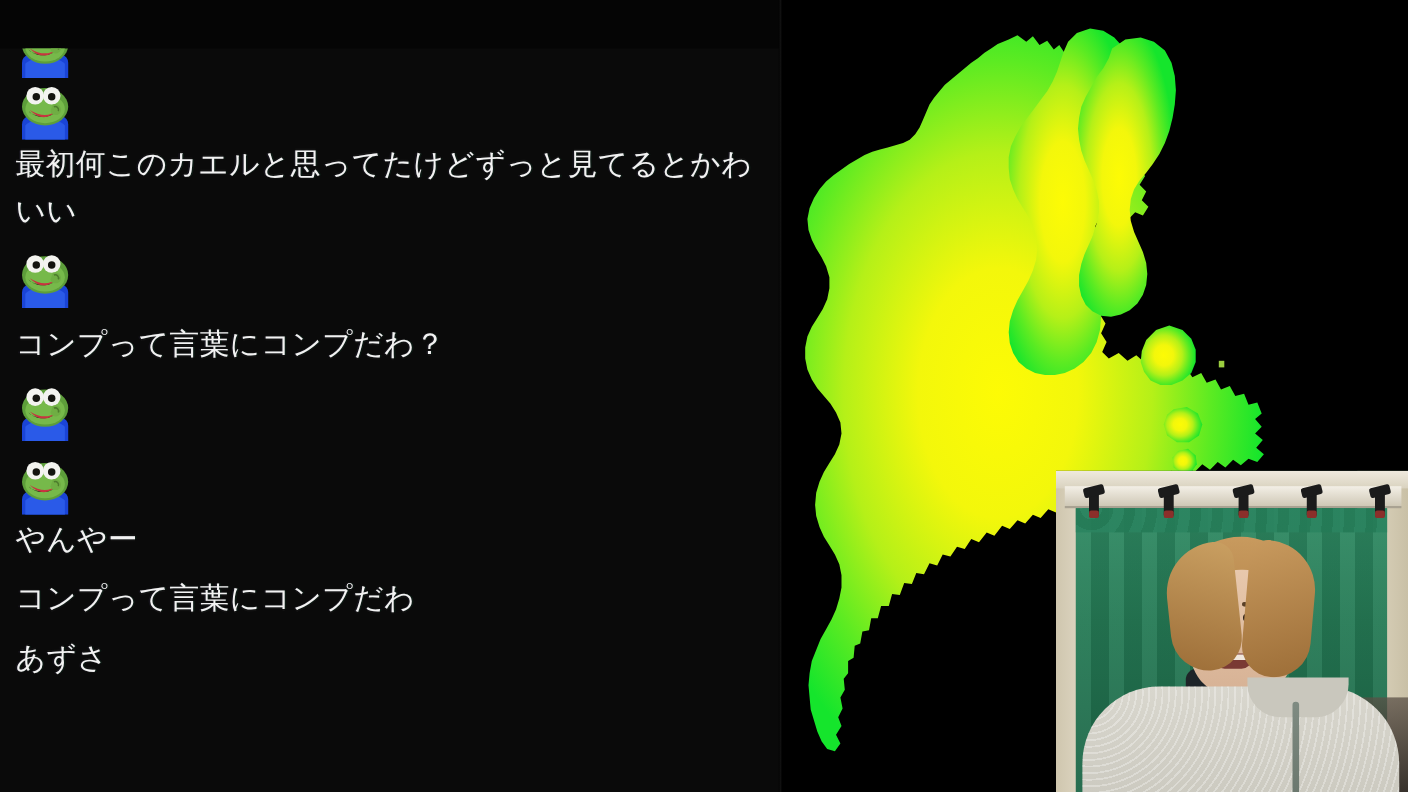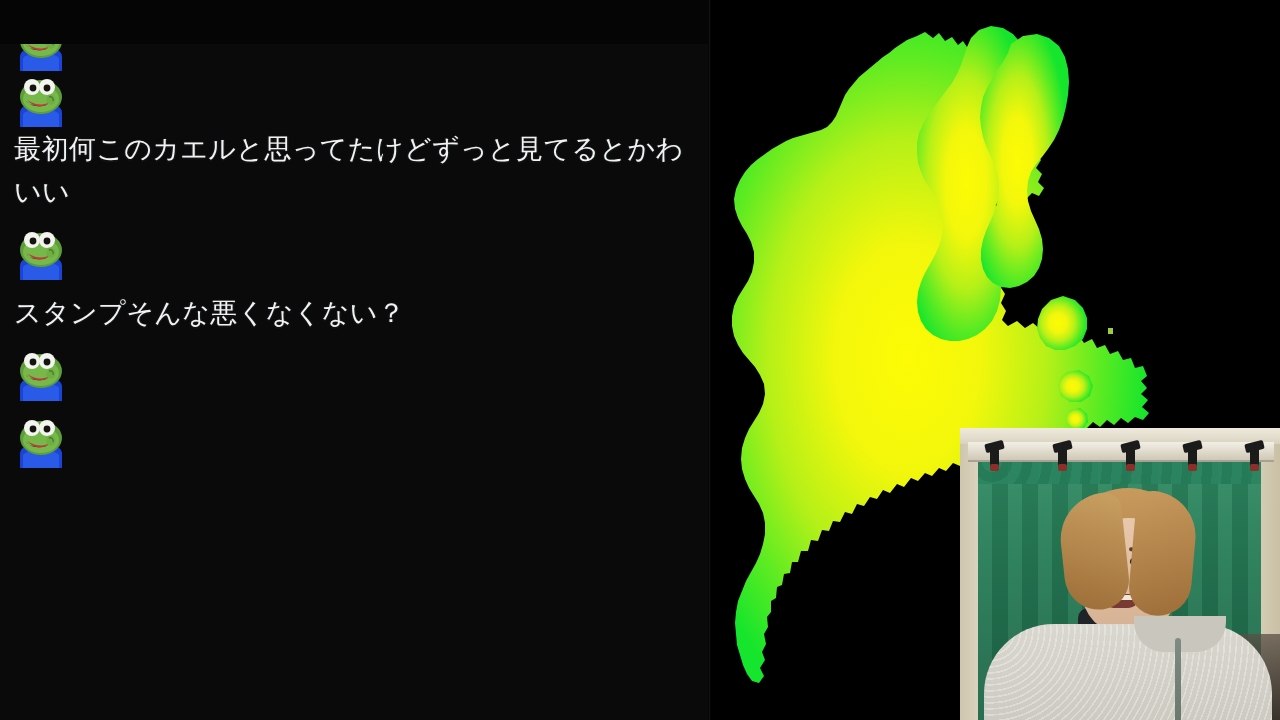--- a/index.html
+++ b/index.html
@@ -166,72 +166,81 @@
               <path d="M34 22 C38 20 43 24 41 29 C39 33 33 32 32 28 Z" fill="#6fae43"></path>
               <path d="M35 24 C38 23 40 26 39 28" stroke="#4d7d2c" stroke-width="1.4" fill="none"></path>
             </svg>
           </span>
         </div>
       </div>
 
       <div class="msg-gap"></div>
 
       <div class="chat-message">
-        <div class="msg-text">スタンプそんな悪くなくない？</div>
-      </div>
-      <div class="msg-gap"></div>
-
-      <div class="chat-message">
-        <div class="emote-row">
-          <span class="pepe">
-            <svg viewBox="0 0 54 54" xmlns="http://www.w3.org/2000/svg">
-              <path d="M6 40 C6 33 14 30 27 30 C40 30 48 33 48 40 L48 54 L6 54 Z" fill="#1a44d6"></path>
-              <path d="M9 41 C13 37 20 35 27 35 C34 35 41 37 45 41 L45 54 L9 54 Z" fill="#2a5ae8"></path>
-              <ellipse cx="27" cy="24" rx="21" ry="17" fill="#5d9e3a"></ellipse>
-              <ellipse cx="27" cy="26" rx="18" ry="13" fill="#76b94a"></ellipse>
-              <circle cx="18" cy="14" r="8" fill="#f3f3ef"></circle>
-              <circle cx="33" cy="14" r="8" fill="#f3f3ef"></circle>
-              <circle cx="19" cy="15" r="3.4" fill="#14140f"></circle>
-              <circle cx="33" cy="15" r="3.4" fill="#14140f"></circle>
-              <path d="M12 28 C18 35 32 35 38 28 C34 34 16 34 12 28 Z" fill="#2a2018"></path>
-              <path d="M13 27 Q26 40 38 27 Q28 36 13 27 Z" fill="#c8343f"></path>
-              <path d="M34 22 C38 20 43 24 41 29 C39 33 33 32 32 28 Z" fill="#6fae43"></path>
-              <path d="M35 24 C38 23 40 26 39 28" stroke="#4d7d2c" stroke-width="1.4" fill="none"></path>
-            </svg>
-          </span>
-        </div>
-      </div>
-
-      <div class="msg-gap"></div>
-
-      <div class="chat-message">
-        <div class="emote-row">
-          <span class="pepe">
-            <svg viewBox="0 0 54 54" xmlns="http://www.w3.org/2000/svg">
-              <path d="M6 40 C6 33 14 30 27 30 C40 30 48 33 48 40 L48 54 L6 54 Z" fill="#1a44d6"></path>
-              <path d="M9 41 C13 37 20 35 27 35 C34 35 41 37 45 41 L45 54 L9 54 Z" fill="#2a5ae8"></path>
-              <ellipse cx="27" cy="24" rx="21" ry="17" fill="#5d9e3a"></ellipse>
-              <ellipse cx="27" cy="26" rx="18" ry="13" fill="#76b94a"></ellipse>
-              <circle cx="18" cy="14" r="8" fill="#f3f3ef"></circle>
-              <circle cx="33" cy="14" r="8" fill="#f3f3ef"></circle>
-              <circle cx="19" cy="15" r="3.4" fill="#14140f"></circle>
-              <circle cx="33" cy="15" r="3.4" fill="#14140f"></circle>
-              <path d="M12 28 C18 35 32 35 38 28 C34 34 16 34 12 28 Z" fill="#2a2018"></path>
-              <path d="M13 27 Q26 40 38 27 Q28 36 13 27 Z" fill="#c8343f"></path>
-              <path d="M34 22 C38 20 43 24 41 29 C39 33 33 32 32 28 Z" fill="#6fae43"></path>
-              <path d="M35 24 C38 23 40 26 39 28" stroke="#4d7d2c" stroke-width="1.4" fill="none"></path>
-            </svg>
-          </span>
-        </div>
-      </div>
-
-      <div class="msg-gap"></div>
-
-      <div class="msg-gap"></div>
-
+        <div class="msg-text">コンプって言葉にコンプだわ？</div>
+      </div>
+      <div class="msg-gap"></div>
+
+      <div class="chat-message">
+        <div class="emote-row">
+          <span class="pepe">
+            <svg viewBox="0 0 54 54" xmlns="http://www.w3.org/2000/svg">
+              <path d="M6 40 C6 33 14 30 27 30 C40 30 48 33 48 40 L48 54 L6 54 Z" fill="#1a44d6"></path>
+              <path d="M9 41 C13 37 20 35 27 35 C34 35 41 37 45 41 L45 54 L9 54 Z" fill="#2a5ae8"></path>
+              <ellipse cx="27" cy="24" rx="21" ry="17" fill="#5d9e3a"></ellipse>
+              <ellipse cx="27" cy="26" rx="18" ry="13" fill="#76b94a"></ellipse>
+              <circle cx="18" cy="14" r="8" fill="#f3f3ef"></circle>
+              <circle cx="33" cy="14" r="8" fill="#f3f3ef"></circle>
+              <circle cx="19" cy="15" r="3.4" fill="#14140f"></circle>
+              <circle cx="33" cy="15" r="3.4" fill="#14140f"></circle>
+              <path d="M12 28 C18 35 32 35 38 28 C34 34 16 34 12 28 Z" fill="#2a2018"></path>
+              <path d="M13 27 Q26 40 38 27 Q28 36 13 27 Z" fill="#c8343f"></path>
+              <path d="M34 22 C38 20 43 24 41 29 C39 33 33 32 32 28 Z" fill="#6fae43"></path>
+              <path d="M35 24 C38 23 40 26 39 28" stroke="#4d7d2c" stroke-width="1.4" fill="none"></path>
+            </svg>
+          </span>
+        </div>
+      </div>
+
+      <div class="msg-gap"></div>
+
+      <div class="chat-message">
+        <div class="emote-row">
+          <span class="pepe">
+            <svg viewBox="0 0 54 54" xmlns="http://www.w3.org/2000/svg">
+              <path d="M6 40 C6 33 14 30 27 30 C40 30 48 33 48 40 L48 54 L6 54 Z" fill="#1a44d6"></path>
+              <path d="M9 41 C13 37 20 35 27 35 C34 35 41 37 45 41 L45 54 L9 54 Z" fill="#2a5ae8"></path>
+              <ellipse cx="27" cy="24" rx="21" ry="17" fill="#5d9e3a"></ellipse>
+              <ellipse cx="27" cy="26" rx="18" ry="13" fill="#76b94a"></ellipse>
+              <circle cx="18" cy="14" r="8" fill="#f3f3ef"></circle>
+              <circle cx="33" cy="14" r="8" fill="#f3f3ef"></circle>
+              <circle cx="19" cy="15" r="3.4" fill="#14140f"></circle>
+              <circle cx="33" cy="15" r="3.4" fill="#14140f"></circle>
+              <path d="M12 28 C18 35 32 35 38 28 C34 34 16 34 12 28 Z" fill="#2a2018"></path>
+              <path d="M13 27 Q26 40 38 27 Q28 36 13 27 Z" fill="#c8343f"></path>
+              <path d="M34 22 C38 20 43 24 41 29 C39 33 33 32 32 28 Z" fill="#6fae43"></path>
+              <path d="M35 24 C38 23 40 26 39 28" stroke="#4d7d2c" stroke-width="1.4" fill="none"></path>
+            </svg>
+          </span>
+        </div>
+      </div>
+
+      <div class="chat-message">
+        <div class="msg-text">やんやー</div>
+      </div>
+      <div class="msg-gap"></div>
+
+      <div class="chat-message">
+        <div class="msg-text">コンプって言葉にコンプだわ</div>
+      </div>
+      <div class="msg-gap"></div>
+
+      <div class="chat-message">
+        <div class="msg-text">あずさ</div>
+      </div>
 
     </div>
   </div>
 
   <div id="pane-divider"></div>
 
   <div id="map-pane">
     <svg id="map-svg" viewBox="0 0 569 720" xmlns="http://www.w3.org/2000/svg">
       <defs>
         <radialGradient id="mieGrad" cx="42%" cy="50%" r="58%">

